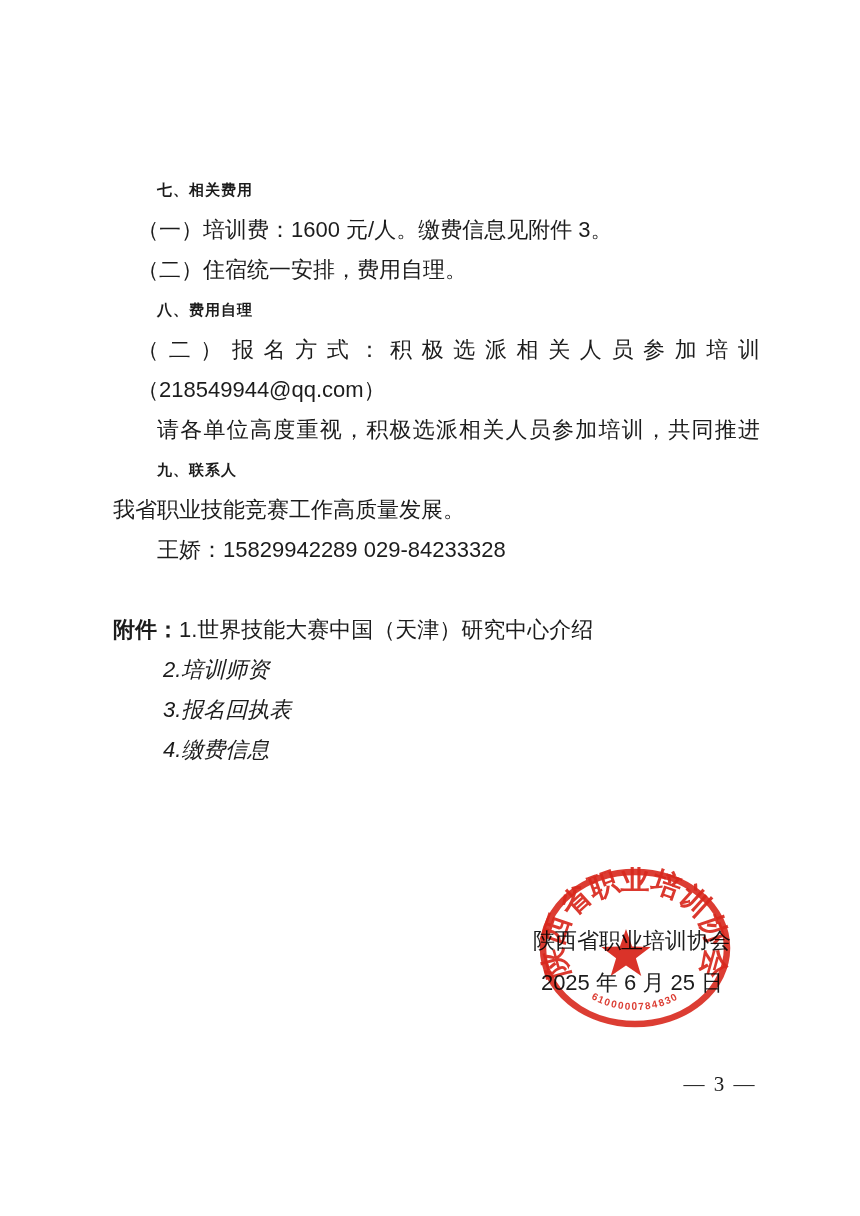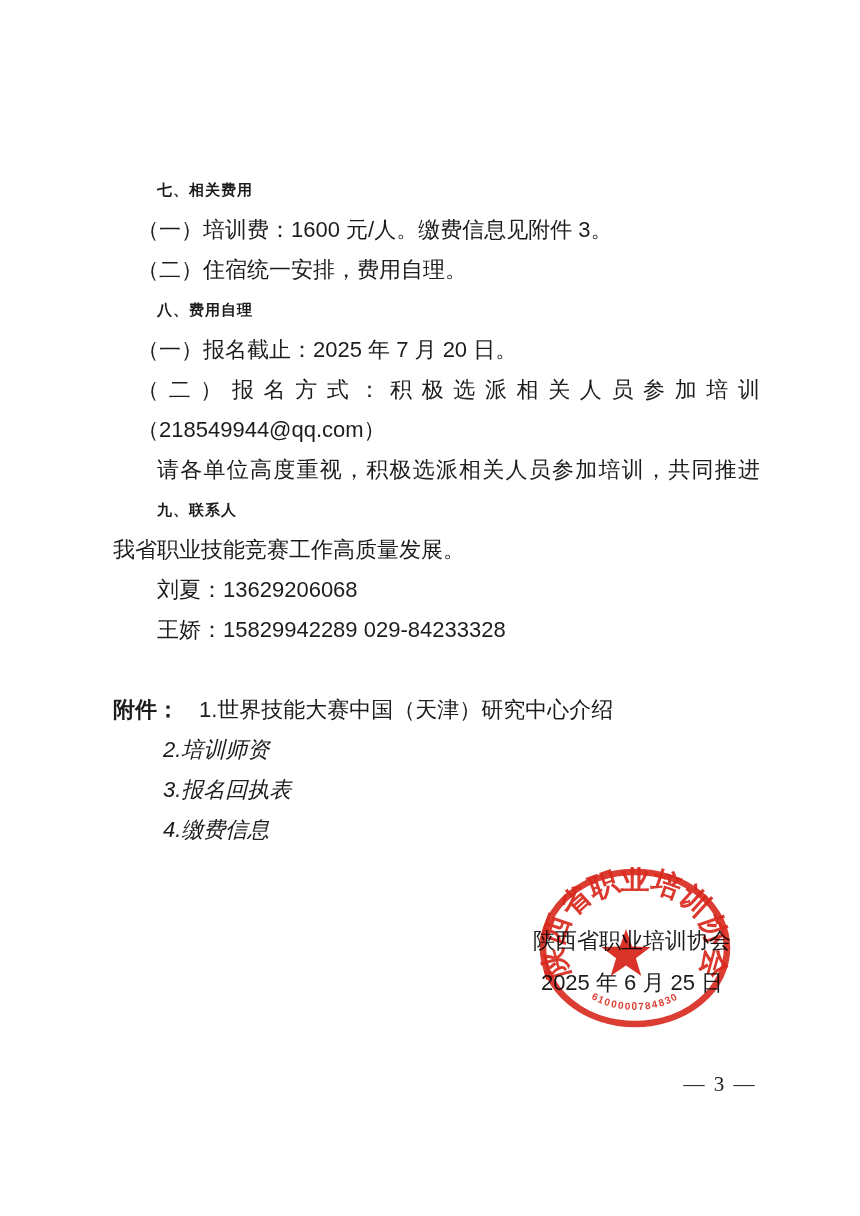--- a/index.html
+++ b/index.html
@@ -35,21 +35,21 @@
   }
   .indent2 { text-indent: 44px; }
   .closing-first {
     text-indent: 44px;
     white-space: normal;
     text-align: justify;
     text-align-last: justify;
     text-justify: inter-character;
   }
   .attachments { margin-top: 40px; }
-  .att-first { display: flex; gap: 20px; }
+  .att-first { display: flex; }
   .att-label { font-weight: 700; flex: 0 0 50px; white-space: nowrap; }
   .att-item { padding-left: 50px; font-style: italic; }
   .signature {
     position: absolute;
     left: 498px; top: 920px;
     width: 268px;
     text-align: center;
     font-size: 22px;
     line-height: 42px;
     white-space: nowrap;
@@ -74,29 +74,27 @@
 </style>
 </head>
 <body>
 
 <div class="content">
   <div class="line heading">七、相关费用</div>
   <div class="line item">（一）培训费：1600 元/人。缴费信息见附件 3。</div>
   <div class="line item">（二）住宿统一安排，费用自理。</div>
 
   <div class="line heading">八、费用自理</div>
-  <div class="line item">（一）报名截止：2025 年 7 月 20 日。</div>
   <div class="item-justify">（二）报名方式：积极选派相关人员参加培训</div>
   <div class="line item">（218549944@qq.com）</div>
 
   <div class="closing-first">请各单位高度重视，积极选派相关人员参加培训，共同推进</div>
   <div class="line heading">九、联系人</div>
 
   <div class="line">我省职业技能竞赛工作高质量发展。</div>
-  <div class="line indent2">刘夏：13629206068</div>
   <div class="line indent2">王娇：15829942289 029-84233328</div>
 
   <div class="attachments">
     <div class="line att-first">
       <span class="att-label">附件：</span>
       <span>1.世界技能大赛中国（天津）研究中心介绍</span>
     </div>
     <div class="line att-item">2.培训师资</div>
     <div class="line att-item">3.报名回执表</div>
     <div class="line att-item">4.缴费信息</div>

